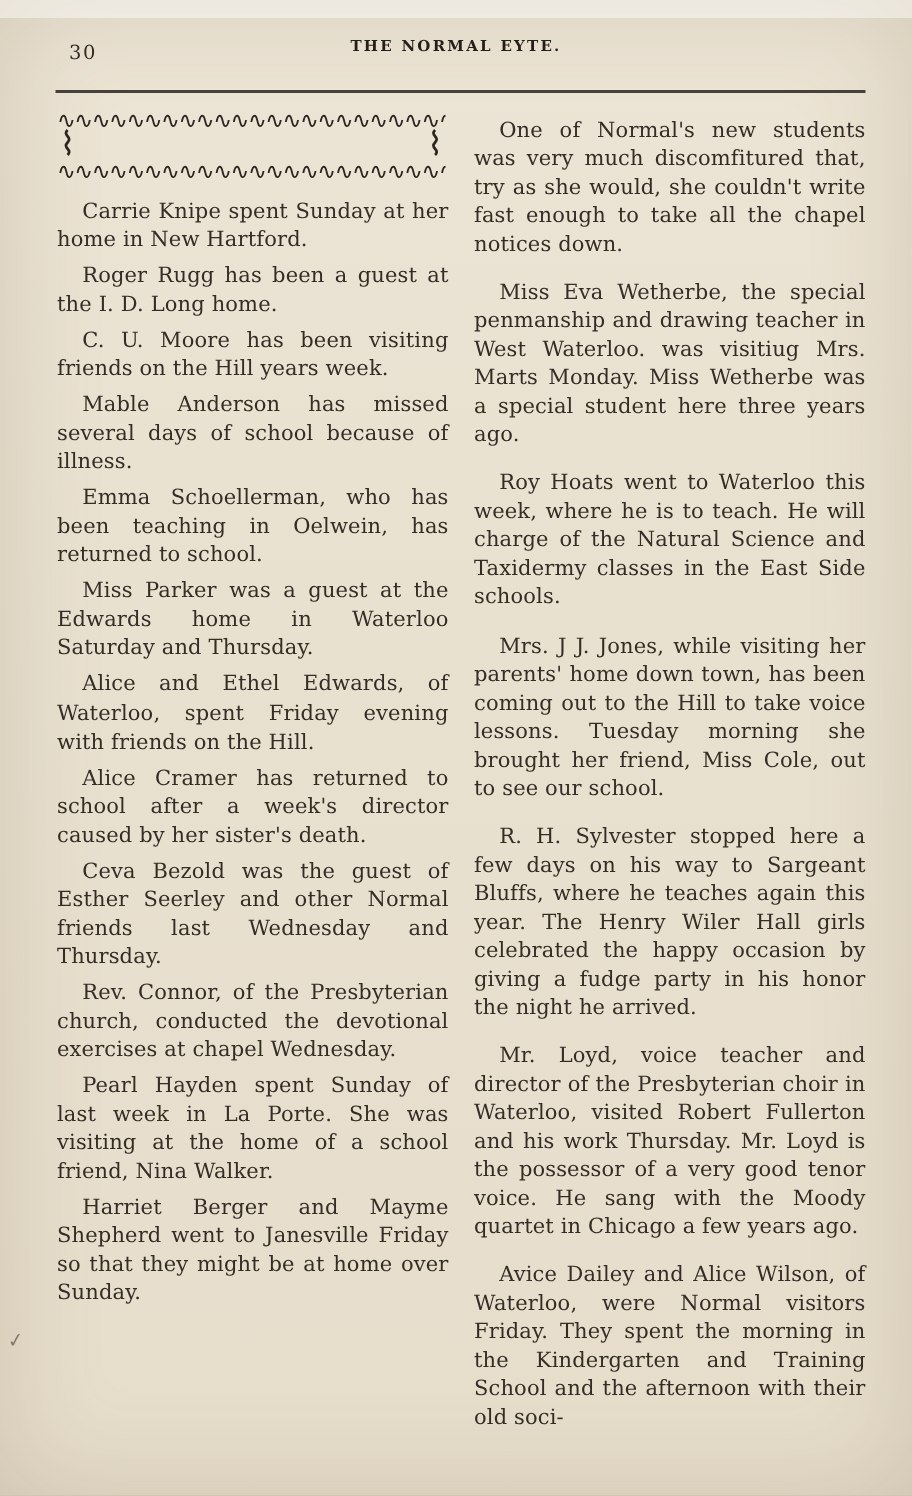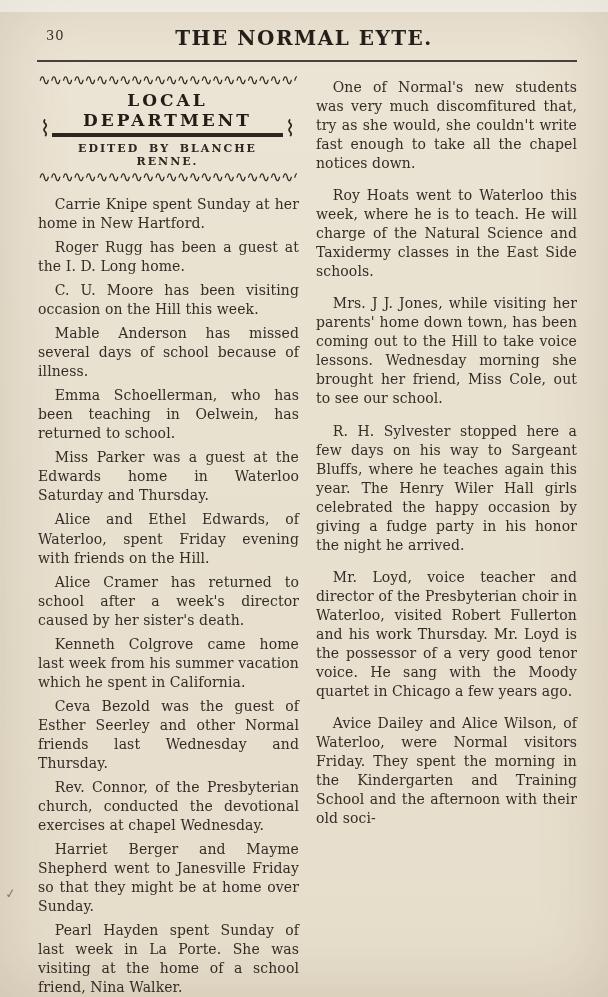--- a/index.html
+++ b/index.html
@@ -33,21 +33,21 @@
   .pageno {
     position: absolute;
     left: 46px;
     top: 28px;
     font-size: 13px;
     letter-spacing: 1px;
   }
   .masthead {
     margin: 0;
     text-align: center;
-    font-size: 20px;
+    font-size: 10px;
     font-weight: bold;
     letter-spacing: 1.5px;
     color: #241f19;
   }
   .header-rule {
     height: 2px;
     background: #46413a;
     margin: 8px 31px 12px 37px;
   }
   
@@ -138,49 +138,45 @@
   </header>
   <div class="header-rule"></div>
 
   <div class="columns">
 
     <section class="col left">
       <div class="dept-box">
         <div class="orn">∿∿∿∿∿∿∿∿∿∿∿∿∿∿∿∿∿∿∿∿∿∿∿∿∿∿</div>
         <div class="dept-mid">
           <span class="orn-side">⌇</span>
-          <div class="dept-titles">
-            <div class="dept-title">LOCAL DEPARTMENT</div>
-            <div class="dept-subtitle">EDITED BY BLANCHE RENNE.</div>
-          </div>
           <span class="orn-side">⌇</span>
         </div>
         <div class="orn">∿∿∿∿∿∿∿∿∿∿∿∿∿∿∿∿∿∿∿∿∿∿∿∿∿∿</div>
       </div>
 
       <p>Carrie Knipe spent Sunday at her home in New Hartford.</p>
       <p>Roger Rugg has been a guest at the I. D. Long home.</p>
-      <p>C. U. Moore has been visiting occasion on the Hill this week.</p>
+      <p>C. U. Moore has been visiting friends on the Hill years week.</p>
       <p>Mable Anderson has missed several days of school because of illness.</p>
       <p>Emma Schoellerman, who has been teaching in Oelwein, has returned to school.</p>
       <p>Miss Parker was a guest at the Edwards home in Waterloo Saturday and Thursday.</p>
       <p>Alice and Ethel Edwards, of Waterloo, spent Friday evening with friends on the Hill.</p>
       <p>Alice Cramer has returned to school after a week's director caused by her sister's death.</p>
-      <p>Kenneth Colgrove came home last week from his summer vacation which he spent in California.</p>
       <p>Ceva Bezold was the guest of Esther Seerley and other Normal friends last Wednesday and Thursday.</p>
       <p>Rev. Connor, of the Presbyterian church, conducted the devotional exercises at chapel Wednesday.</p>
+      <p>Pearl Hayden spent Sunday of last week in La Porte.  She was visiting at the home of a school friend, Nina Walker.</p>
       <p>Harriet Berger and Mayme Shepherd went to Janesville Friday so that they might be at home over Sunday.</p>
-      <p>Pearl Hayden spent Sunday of last week in La Porte.  She was visiting at the home of a school friend, Nina Walker.</p>
 
     </section>
 
     <section class="col right">
       <p>One of Normal's new students was very much discomfitured that, try as she would, she couldn't write fast enough to take all the chapel notices down.</p>
+      <p>Miss Eva Wetherbe, the special penmanship and drawing teacher in West Waterloo. was visitiug Mrs. Marts Monday. Miss Wetherbe was a special student here three years ago.</p>
       <p>Roy Hoats went to Waterloo this week, where he is to teach.  He will charge of the Natural Science and Taxidermy classes in the East Side schools.</p>
-      <p>Mrs. J J. Jones, while visiting her parents' home down town, has been coming out to the Hill to take voice lessons.  Wednesday morning she brought her friend, Miss Cole, out to see our school.</p>
+      <p>Mrs. J J. Jones, while visiting her parents' home down town, has been coming out to the Hill to take voice lessons.  Tuesday morning she brought her friend, Miss Cole, out to see our school.</p>
       <p>R. H. Sylvester stopped here a few days on his way to Sargeant Bluffs, where he teaches again this year. The Henry Wiler Hall girls celebrated the happy occasion by giving a fudge party in his honor the night he arrived.</p>
       <p>Mr. Loyd, voice teacher and director of the Presbyterian choir in Waterloo, visited Robert Fullerton and his work Thursday.  Mr. Loyd is the possessor of a very good tenor voice.  He sang with the Moody quartet in Chicago a few years ago.</p>
       <p>Avice Dailey and Alice Wilson, of Waterloo, were Normal visitors Friday.  They spent the morning in the Kindergarten and Training School and the afternoon with their old  soci-</p>
     </section>
 
   </div>
 
   <span class="checkmark">✓</span>
 </div>
 

